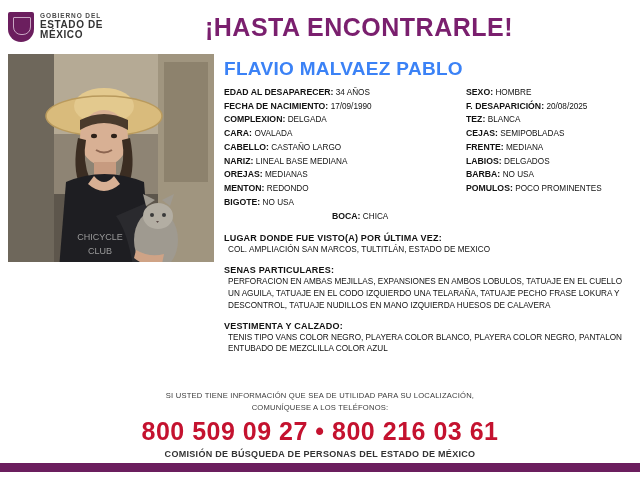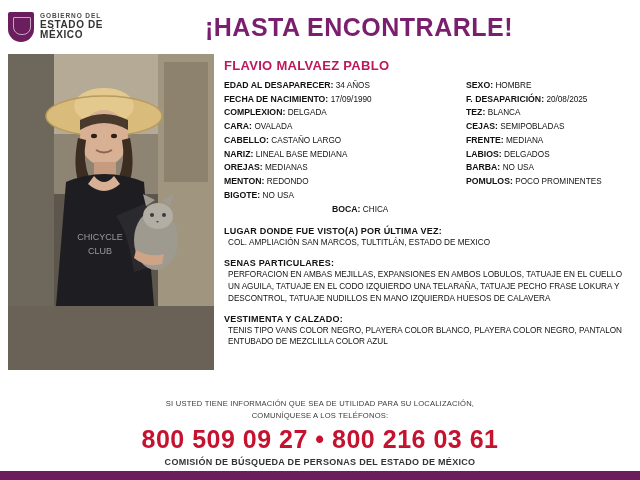--- a/index.html
+++ b/index.html
@@ -76,38 +76,38 @@
     padding-right: 44px;
   }
   
   .content {
     display: flex;
     padding: 0 8px;
     box-sizing: border-box;
   }
   .photo {
     width: 206px;
-    height: 316px;
+    height: 208px;
     flex: none;
     position: relative;
     overflow: hidden;
     background: #6a6256;
   }
   .photo svg { display:block; }
 
   .details {
     flex: 1;
     padding-left: 10px;
     padding-top: 4px;
     box-sizing: border-box;
   }
   .person-name {
-    font-size: 13px;
-    font-weight: bold;
-    color: #be185d;
+    font-size: 19px;
+    font-weight: bold;
+    color: #3b82f6;
     letter-spacing: .3px;
     margin-bottom: 6px;
   }
   .cols {
     display: flex;
   }
   .col-left { width: 236px; flex: none; }
   .col-right { flex: 1; padding-left: 6px; }
 
   .field {
@@ -141,21 +141,21 @@
     color: #111;
     line-height: 1.45;
     margin-top: 1px;
   }
   .indent { padding-left: 4px; }
 
   
   .footer {
     position: absolute;
     left: 0;
-    bottom: 0;
+    bottom: 8px;
     width: 640px;
     text-align: center;
   }
   .footer-note {
     font-size: 7.6px;
     color: #3a3a3a;
     line-height: 1.5;
     letter-spacing: .2px;
   }
   .phones {

